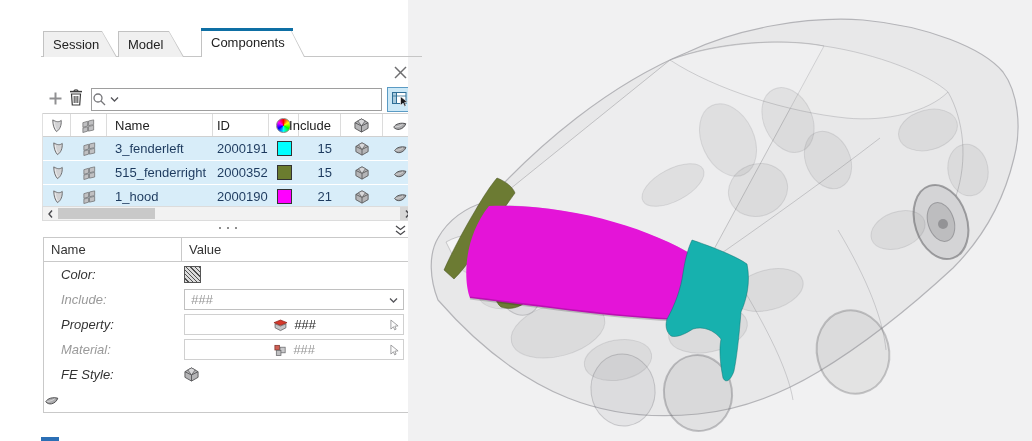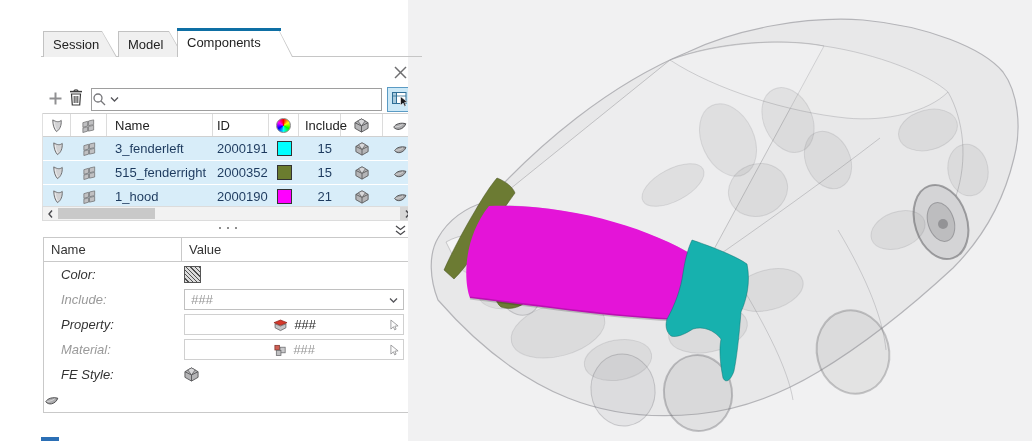--- a/index.html
+++ b/index.html
@@ -95,21 +95,21 @@
       <div class="tab-inner"></div>
 
       <div class="tab-label">Session</div>
     </div>
     <div class="tab" style="left:77px;width:66px;">
       <div class="tab-outer"></div>
       <div class="tab-inner"></div>
 
       <div class="tab-label">Model</div>
     </div>
-    <div class="tab active" style="left:136px;width:104px;padding-left:12px;">
+    <div class="tab active" style="left:160px;width:104px;">
       <div class="tab-outer"></div>
       <div class="tab-inner"></div>
       <div class="tab-topbar"></div>
       <div class="tab-label">Components</div>
     </div>
 
     <div class="close-btn">
       <svg width="15" height="15" viewBox="0 0 15 15">
         <line x1="2" y1="2" x2="13" y2="13" stroke="#6e6e70" stroke-width="1.5"></line>
         <line x1="13" y1="2" x2="2" y2="13" stroke="#6e6e70" stroke-width="1.5"></line>
@@ -170,21 +170,21 @@
         </div>
         <div class="cell c3">
             <span>Name</span>
           </div>
         <div class="cell c4">
             <span>ID</span>
           </div>
         <div class="cell c5">
             <span class="color-wheel"></span>
           </div>
-        <div class="cell c6" style="justify-content:flex-start;padding-left:6px;">
+        <div class="cell c6" style="justify-content:flex-end;padding-left:6px;">
             <span>Include</span>
           </div>
         <div class="cell c7">
           <svg width="15" height="15" viewBox="0 0 16 16">
             <polygon points="8,1 15,5 15,11 8,15 1,11 1,5" fill="#b5b5b7" stroke="#5a5a5c"></polygon>
             <polyline points="1,5 8,8.5 15,5" fill="none" stroke="#5a5a5c"></polyline>
             <line x1="8" y1="8.5" x2="8" y2="15" stroke="#5a5a5c"></line>
             <polygon points="8,1 12,3 8,8.5 4,3" fill="#d8d8da" stroke="#5a5a5c" stroke-width="0.8"></polygon>
           </svg>
         </div>

